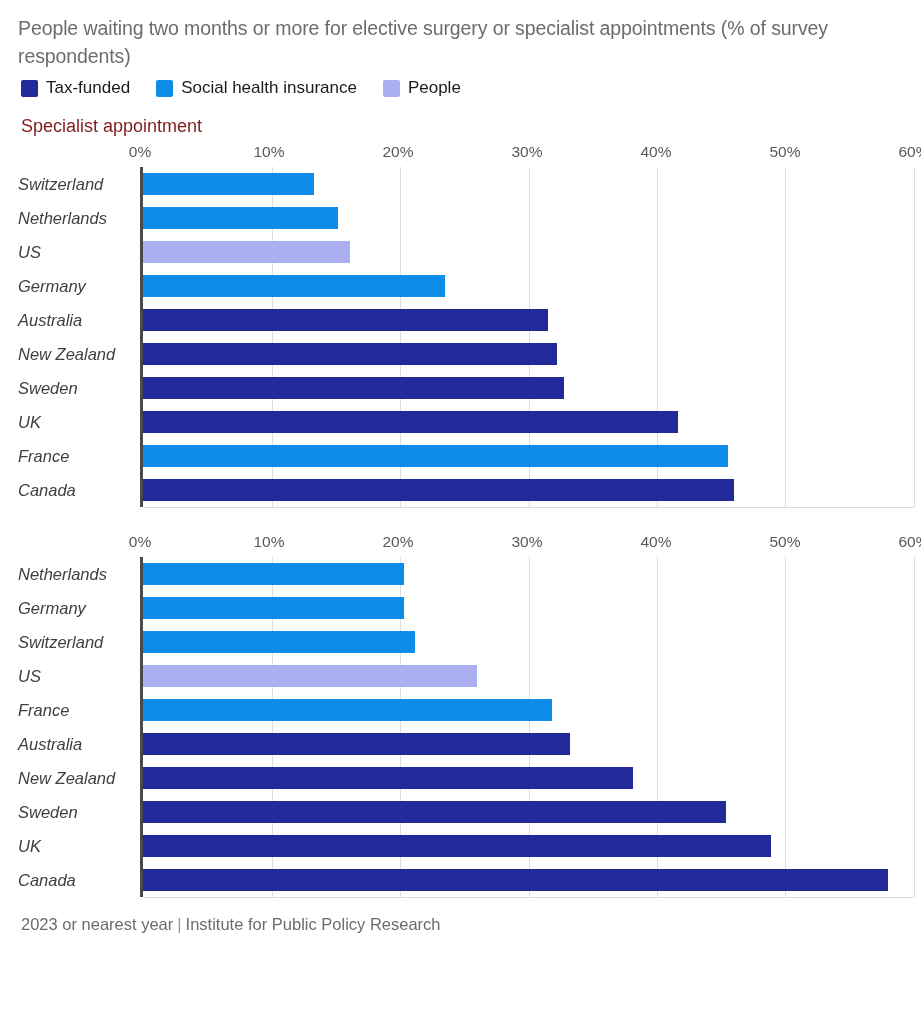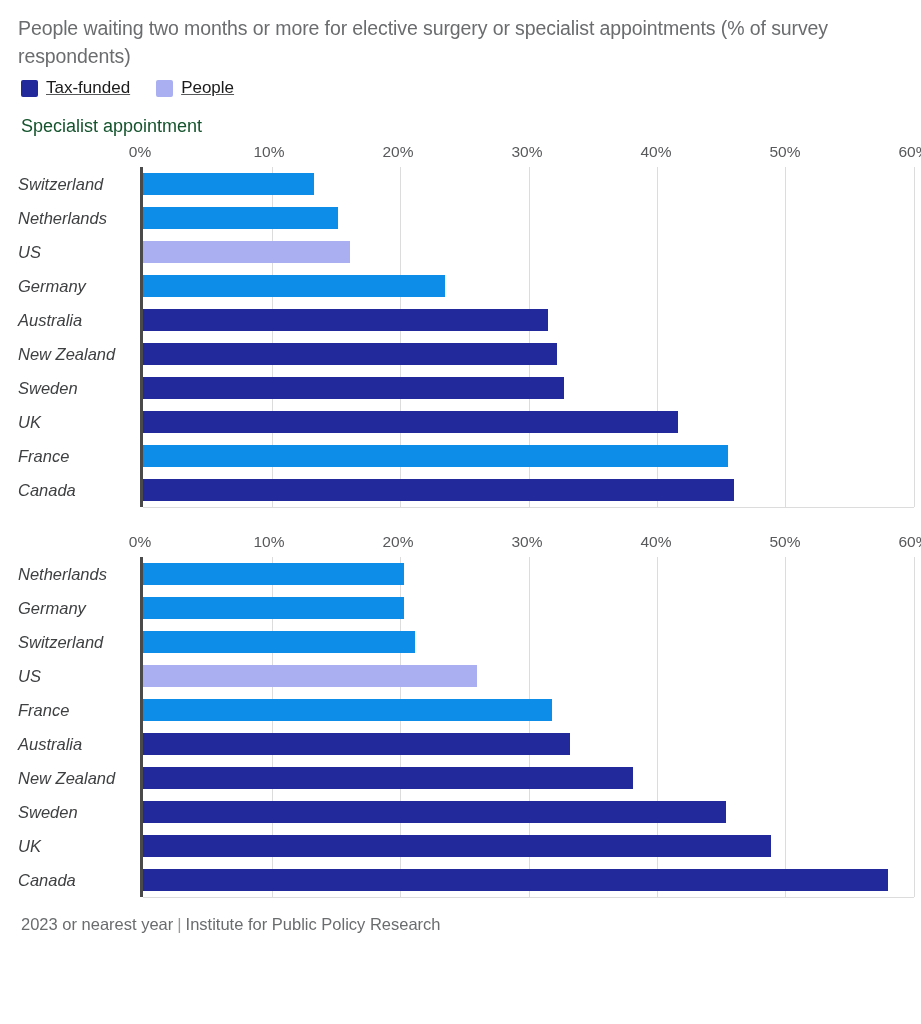--- a/index.html
+++ b/index.html
@@ -36,21 +36,20 @@
   .legend {
     display: flex;
     align-items: center;
     gap: 26px;
     margin: 4px 0 18px 3px;
   }
   .legend-item {
     display: flex;
     align-items: center;
     gap: 8px;
-    text-decoration: underline;
   }
   .legend-swatch {
     width: 17px;
     height: 17px;
     border-radius: 2px;
     flex: 0 0 auto;
   }
   .legend-label {
     font-size: 17px;
     color: #1b1b1b;
@@ -59,21 +58,21 @@
 
   
   .panel {
     position: relative;
   }
   .panel + .panel {
     margin-top: 26px;
   }
   .panel-title {
     font-size: 18px;
-    color: #14532d;
+    color: #7f1d1d;
     margin: 0 0 6px 3px;
     font-weight: 400;
   }
 
   .plot {
     position: relative;
     display: flex;
   }
   .cat-col {
     width: 122px;
@@ -159,20 +158,24 @@
 <body>
 
 <div class="page">
 
   <h1 class="chart-title">People waiting two months or more for elective surgery or specialist appointments (% of survey respondents)</h1>
 
   <div class="legend" id="legend">
       <div class="legend-item">
         <span class="legend-swatch" style="background: rgb(34, 41, 155);"></span>
         <span class="legend-label">Tax-funded</span>
+      </div>
+      <div class="legend-item">
+        <span class="legend-swatch" style="background: rgb(13, 140, 232);"></span>
+        <span class="legend-label">Social health insurance</span>
       </div>
       <div class="legend-item">
         <span class="legend-swatch" style="background: rgb(169, 175, 240);"></span>
         <span class="legend-label">People</span>
       </div>
     </div>
 
   <div class="panel">
     <div class="panel-title">Specialist appointment</div>
     <div class="plot" id="plot-0">

